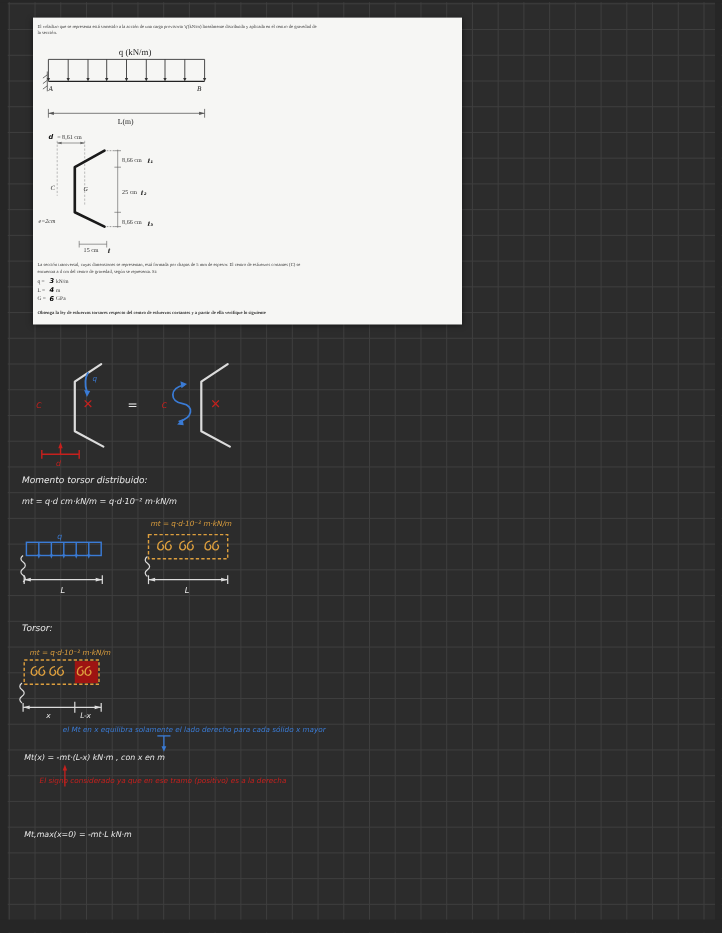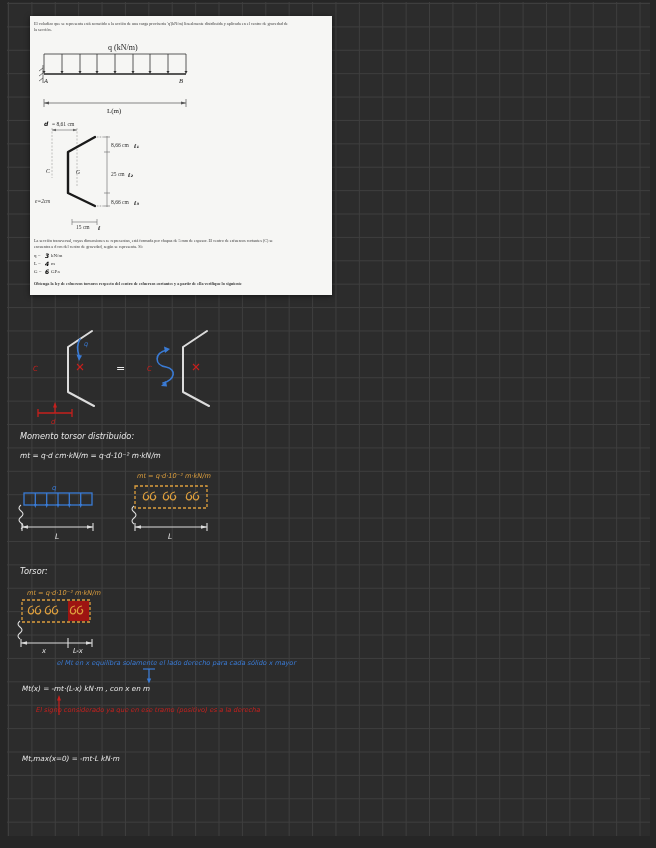--- a/index.html
+++ b/index.html
@@ -12,21 +12,21 @@
     background-size:23.4px 23.4px;
     background-position:8px 3px;
     font-family:"DejaVu Sans", sans-serif;
   }
   .edge{position:absolute;background:#262626;}
   .edge.left{left:0;top:0;width:7px;height:848px;}
   .edge.right{right:0;top:0;width:6px;height:848px;}
   .edge.bottom{left:0;bottom:0;width:656px;height:12px;}
   .edge.top{left:0;top:0;width:656px;height:2px;}
   .paper{
-    position:absolute;left:30px;top:16px;width:302px;height:279px;
+    position:absolute;left:30px;top:16px;width:390px;height:279px;
     background:#f6f6f4;box-shadow:0 1px 5px rgba(0,0,0,.55);
   }
   .notes-layer{position:absolute;left:0;top:0;}
   svg text{font-family:"Liberation Serif", serif;}
   svg text.hand{font-family:"DejaVu Sans", sans-serif;font-style:italic;}
   .hw-white{fill:#e8e8e8;}
   .hw-blue{fill:#3a7bd5;}
   .hw-red{fill:#c6201d;}
   .hw-orange{fill:#dd9f3e;}
   .doc-p{fill:#3a3a3a;}

